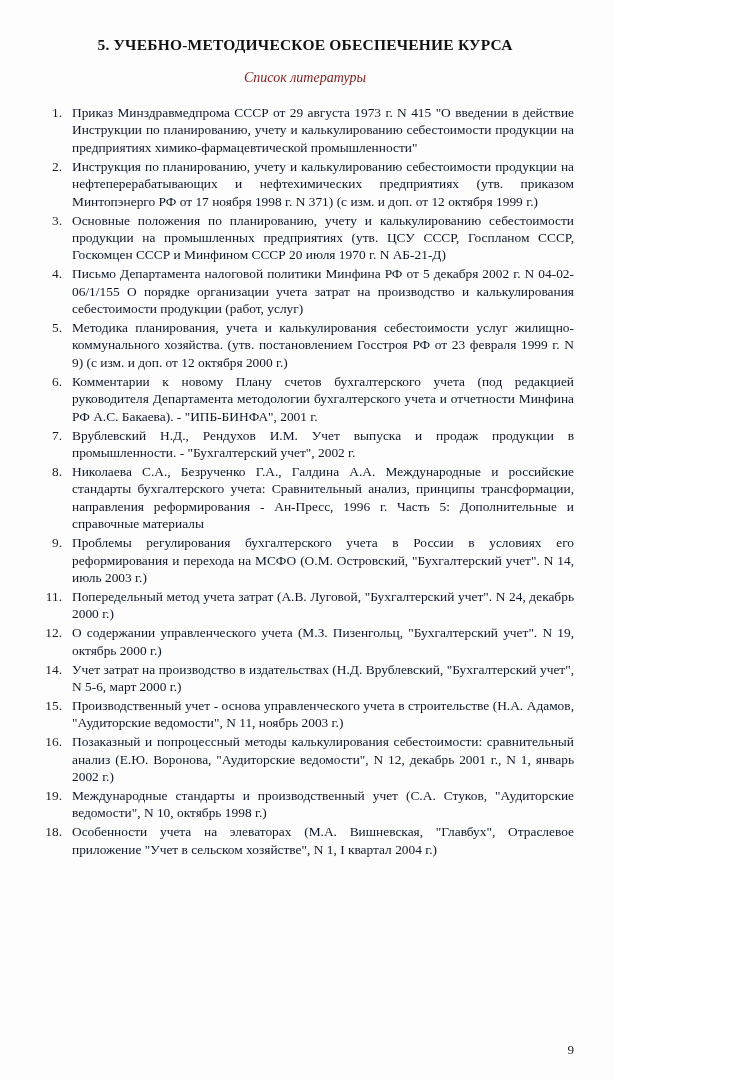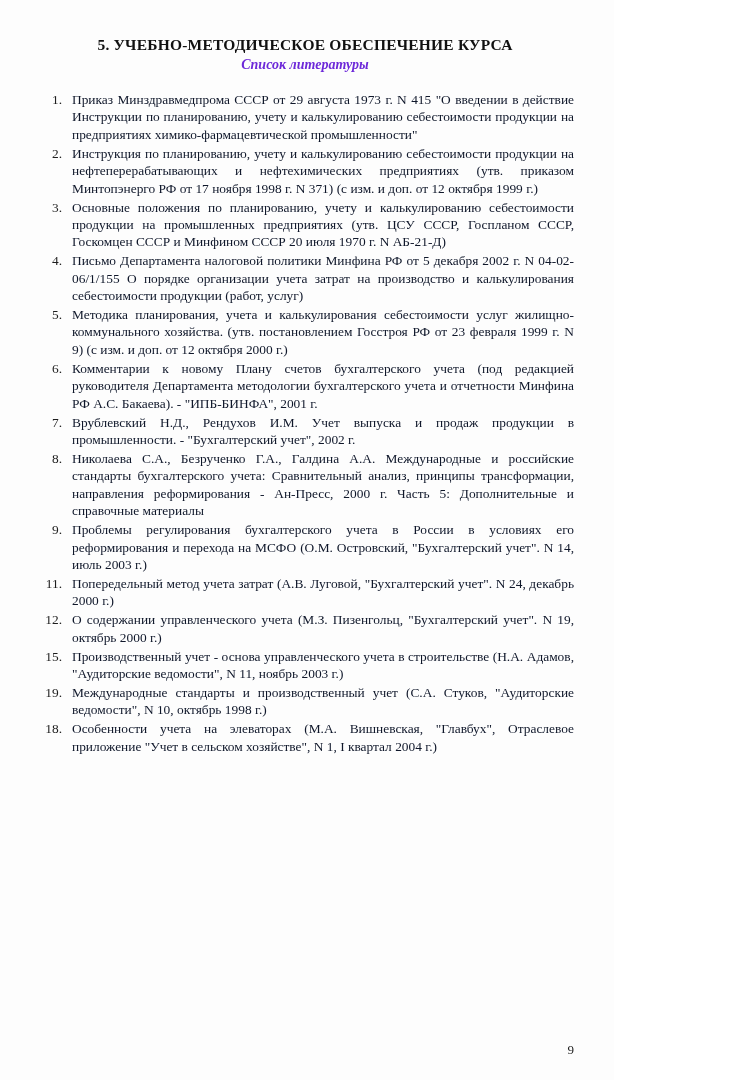--- a/index.html
+++ b/index.html
@@ -27,25 +27,25 @@
   .doc-title {
     text-align: center;
     font-weight: bold;
     font-size: 15.5px;
     letter-spacing: 0.2px;
     margin: 6px 0 0 0;
     color: #111;
   }
   .doc-subtitle {
     text-align: center;
-    font-weight: bold;
+    font-weight: normal;
     font-style: italic;
     font-size: 14px;
-    margin: 3px 0 0 0;
-    color: #6d28d9;
+    margin: 16px 0 0 0;
+    color: #7f1d1d;
   }
   .ref-list {
     margin: 18px 0 0 0;
     padding: 0;
     list-style: none;
   }
   .ref-item {
     display: flex;
     align-items: flex-start;
     font-size: 13.4px;
@@ -107,37 +107,45 @@
     <li class="ref-item">
       <span class="ref-num">6.</span>
       <span class="ref-text">Комментарии к новому Плану счетов бухгалтерского учета (под редакцией руководителя Департамента методологии бухгалтерского учета и отчетности Минфина РФ А.С. Бакаева). - "ИПБ-БИНФА", 2001 г.</span>
     </li>
     <li class="ref-item">
       <span class="ref-num">7.</span>
       <span class="ref-text">Врублевский Н.Д., Рендухов И.М. Учет выпуска и продаж продукции в промышленности. - "Бухгалтерский учет", 2002 г.</span>
     </li>
     <li class="ref-item">
       <span class="ref-num">8.</span>
-      <span class="ref-text">Николаева С.А., Безрученко Г.А., Галдина А.А. Международные и российские стандарты бухгалтерского учета: Сравнительный анализ, принципы трансформации, направления реформирования - Ан-Пресс, 2000 г. Часть 5: Дополнительные и справочные материалы</span>
+      <span class="ref-text">Николаева С.А., Безрученко Г.А., Галдина А.А. Международные и российские стандарты бухгалтерского учета: Сравнительный анализ, принципы трансформации, направления реформирования - Ан-Пресс, 1996 г. Часть 5: Дополнительные и справочные материалы</span>
     </li>
     <li class="ref-item">
       <span class="ref-num">9.</span>
       <span class="ref-text">Проблемы регулирования бухгалтерского учета в России в условиях его реформирования и перехода на МСФО (О.М. Островский, "Бухгалтерский учет". N 14, июль 2003 г.)</span>
     </li>
     <li class="ref-item">
       <span class="ref-num">11.</span>
       <span class="ref-text">Попередельный метод учета затрат (А.В. Луговой, "Бухгалтерский учет". N 24, декабрь 2000 г.)</span>
     </li>
     <li class="ref-item">
       <span class="ref-num">12.</span>
       <span class="ref-text">О содержании управленческого учета (М.З. Пизенгольц, "Бухгалтерский учет". N 19, октябрь 2000 г.)</span>
     </li>
     <li class="ref-item">
+      <span class="ref-num">14.</span>
+      <span class="ref-text">Учет затрат на производство в издательствах (Н.Д. Врублевский, "Бухгалтерский учет", N 5-6, март 2000 г.)</span>
+    </li>
+    <li class="ref-item">
       <span class="ref-num">15.</span>
       <span class="ref-text">Производственный учет - основа управленческого учета в строительстве (Н.А. Адамов, "Аудиторские ведомости", N 11, ноябрь 2003 г.)</span>
+    </li>
+    <li class="ref-item">
+      <span class="ref-num">16.</span>
+      <span class="ref-text">Позаказный и попроцессный методы калькулирования себестоимости: сравнительный анализ (Е.Ю. Воронова, "Аудиторские ведомости", N 12, декабрь 2001 г., N 1, январь 2002 г.)</span>
     </li>
     <li class="ref-item">
       <span class="ref-num">19.</span>
       <span class="ref-text">Международные стандарты и производственный учет (С.А. Стуков, "Аудиторские ведомости", N 10, октябрь 1998 г.)</span>
     </li>
     <li class="ref-item">
       <span class="ref-num">18.</span>
       <span class="ref-text">Особенности учета на элеваторах (М.А. Вишневская, "Главбух", Отраслевое приложение "Учет в сельском хозяйстве", N 1, I квартал 2004 г.)</span>
     </li>
   </ol>

